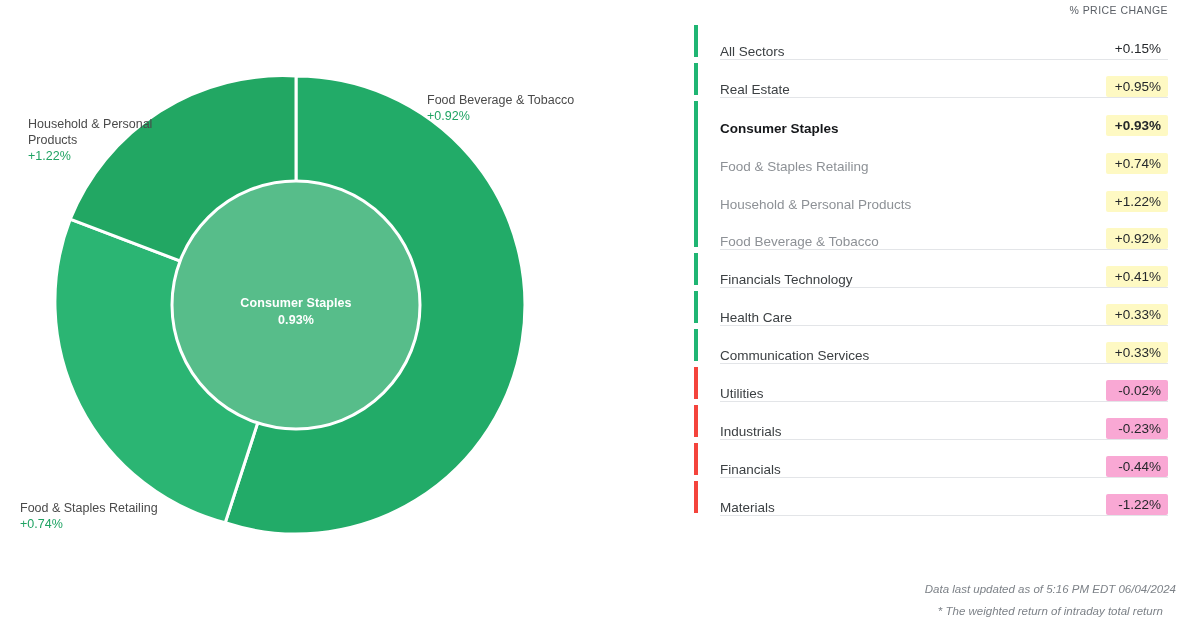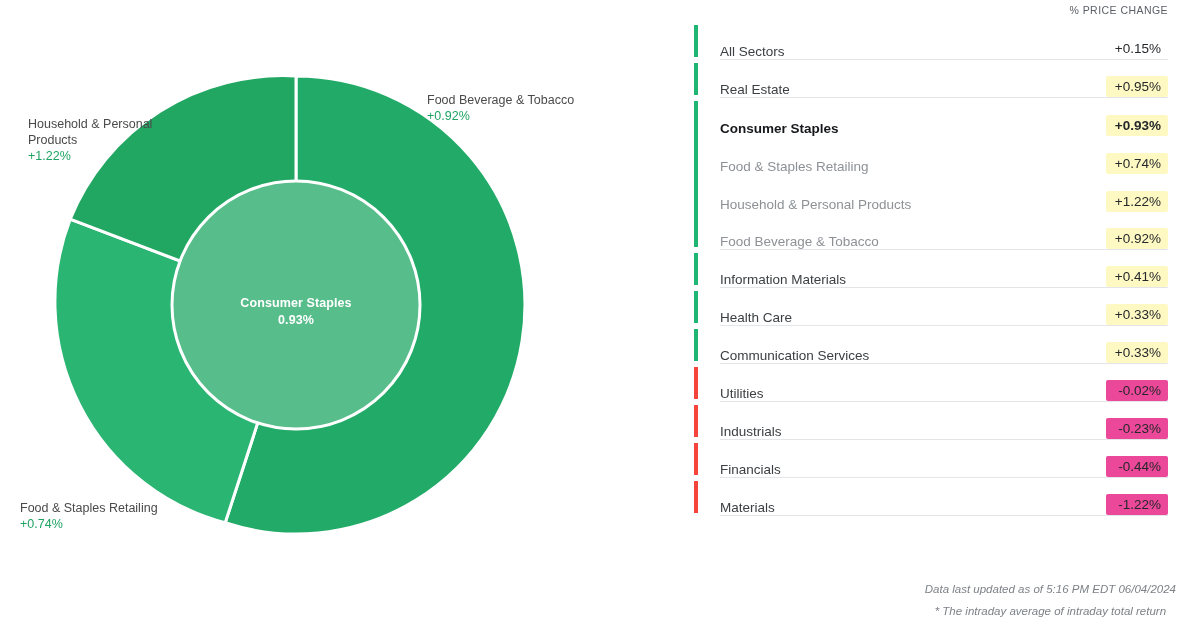--- a/index.html
+++ b/index.html
@@ -98,21 +98,21 @@
   .val-chip {
     font-size: 13.5px;
     padding: 3px 7px;
     border-radius: 2px;
     min-width: 62px;
     text-align: right;
     color: #25282b;
   }
   .val-chip.plain { background: transparent; }
   .val-chip.pos { background: #fef9c3; }
-  .val-chip.neg { background: #ec4899; }
+  .val-chip.neg { background: #f9a8d4; }
   .row.bold .val-chip { font-weight: bold; }
 
   .footnotes {
     position: absolute;
     right: 20px;
     bottom: 6px;
     text-align: center;
     font-style: italic;
     font-size: 11.5px;
     color: #7d8288;
@@ -196,21 +196,21 @@
             <span class="val-chip pos">+1.22%</span>
           </div>
           <div class="row sub">
             <span class="name">Food Beverage &amp; Tobacco</span>
             <span class="val-chip pos">+0.92%</span>
           </div>
         </div>
         <div class="group">
           <div class="bar" style="background: rgb(31, 181, 115);"></div>
           <div class="row">
-            <span class="name">Information Materials</span>
+            <span class="name">Financials Technology</span>
             <span class="val-chip pos">+0.41%</span>
           </div>
         </div>
         <div class="group">
           <div class="bar" style="background: rgb(31, 181, 115);"></div>
           <div class="row">
             <span class="name">Health Care</span>
             <span class="val-chip pos">+0.33%</span>
           </div>
         </div>
@@ -246,17 +246,17 @@
           <div class="bar" style="background: rgb(244, 68, 60);"></div>
           <div class="row">
             <span class="name">Materials</span>
             <span class="val-chip neg">-1.22%</span>
           </div>
         </div>
       </div>
 
     <div class="footnotes">
       <div>Data last updated as of 5:16 PM EDT 06/04/2024</div>
-      <div>* The intraday average of intraday total return</div>
+      <div>* The weighted return of intraday total return</div>
     </div>
   </div>
 
 </div>
 
 </body></html>

